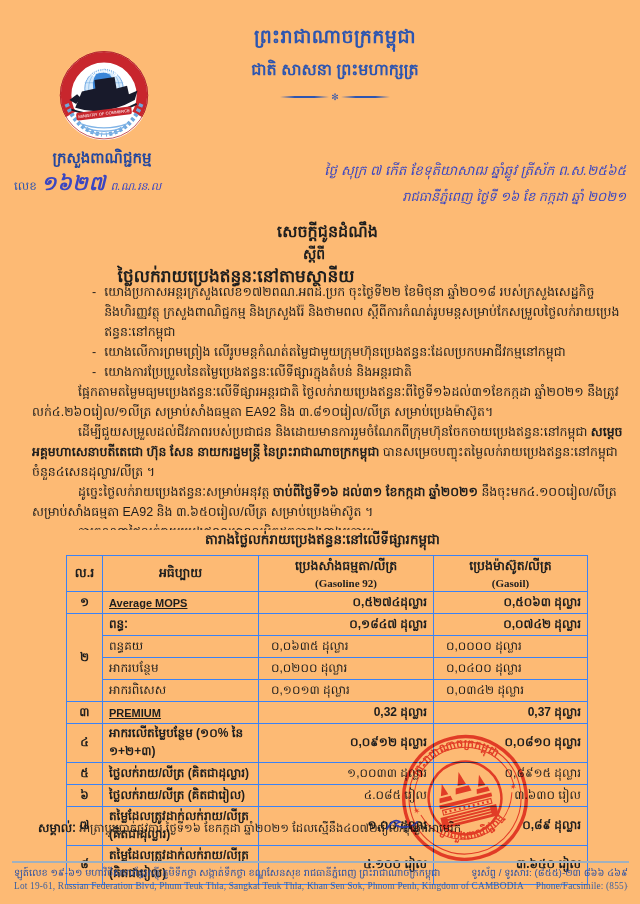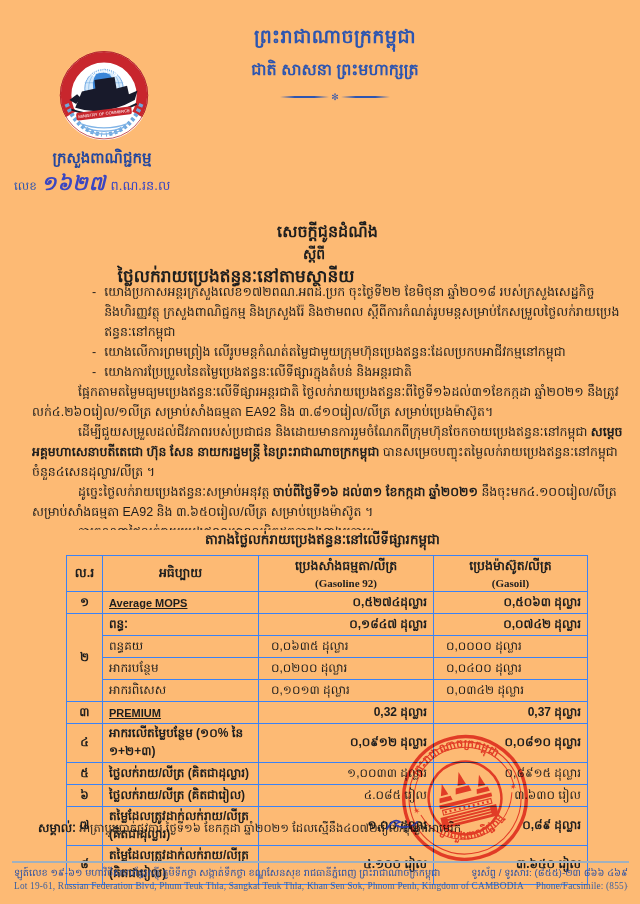--- a/index.html
+++ b/index.html
@@ -12,21 +12,21 @@
   .kingdom-line2{font-size:16px;font-weight:bold;margin-top:7px;}
   .ornament{margin:9px auto 0;width:110px;display:flex;align-items:center;justify-content:center;color:#2d55b0;font-size:9px;gap:2px;}
   .ornament .bar{flex:1;height:2px;background:linear-gradient(90deg,transparent,#2d55b0 30%,#2d55b0 70%,transparent);}
 
   
   .logo{position:absolute;left:56px;top:50px;width:96px;height:102px;}
   .ministry-name{position:absolute;left:22px;top:148px;width:160px;text-align:center;color:#24479e;font-weight:bold;font-size:15px;}
   .ref-line{position:absolute;left:14px;top:170px;width:220px;color:#3a46c2;white-space:nowrap;}
   .ref-line .lbl{font-size:12px;color:#2d55b0;}
   .ref-line .num{font-size:20px;font-weight:bold;font-style:italic;letter-spacing:1px;}
-  .ref-line .suf{font-size:13px;}
+  .ref-line .suf{font-size:11px;font-style:italic;}
 
   
   .date-block{position:absolute;right:14px;top:162px;width:430px;text-align:right;color:#3a46c2;}
   .date-lunar{font-size:13.5px;font-style:italic;white-space:nowrap;}
   .date-place{font-size:13px;font-style:italic;margin-top:6px;white-space:nowrap;}
 
   
   .doc-title1{position:absolute;top:221px;left:0;width:655px;text-align:center;font-weight:bold;font-size:16px;}
   .doc-title2{position:absolute;top:245px;left:0;width:628px;text-align:center;font-weight:bold;font-size:14px;}
   .doc-title3{position:absolute;top:265px;left:0;width:472px;text-align:center;font-weight:bold;font-size:17px;}
@@ -113,20 +113,24 @@
   </svg>
 
   <div class="ministry-name">ក្រសួងពាណិជ្ជកម្ម</div>
 
   <div class="ref-line">
     <span class="lbl">លេខ</span>
     <span class="num">១៦២៧</span>
     <span class="suf">ព.ណ.រន.ល</span>
   </div>
 
+  <div class="date-block">
+    <div class="date-lunar">ថ្ងៃ សុក្រ ៧ កើត ខែទុតិយាសាឍ ឆ្នាំឆ្លូវ ត្រីស័ក ព.ស.២៥៦៥</div>
+    <div class="date-place">រាជធានីភ្នំពេញ ថ្ងៃទី ១៦ ខែ កក្កដា ឆ្នាំ ២០២១</div>
+  </div>
 
   <div class="doc-title1">សេចក្តីជូនដំណឹង</div>
   <div class="doc-title2">ស្តីពី</div>
   <div class="doc-title3">ថ្លៃលក់រាយប្រេងឥន្ធនៈនៅតាមស្ថានីយ</div>
 
   <div class="body-block">
     <ul class="bullets">
         <li>
           <span class="dash">-</span>
           <span>យោងប្រកាសអន្តរក្រសួងលេខ១៧២ពណ.អពដ.ប្រក ចុះថ្ងៃទី២២ ខែមិថុនា ឆ្នាំ២០១៨ របស់ក្រសួងសេដ្ឋកិច្ច និងហិរញ្ញវត្ថុ ក្រសួងពាណិជ្ជកម្ម និងក្រសួងរ៉ែ និងថាមពល ស្តីពីការកំណត់រូបមន្តសម្រាប់កែសម្រួលថ្លៃលក់រាយប្រេងឥន្ធនៈនៅកម្ពុជា</span>

